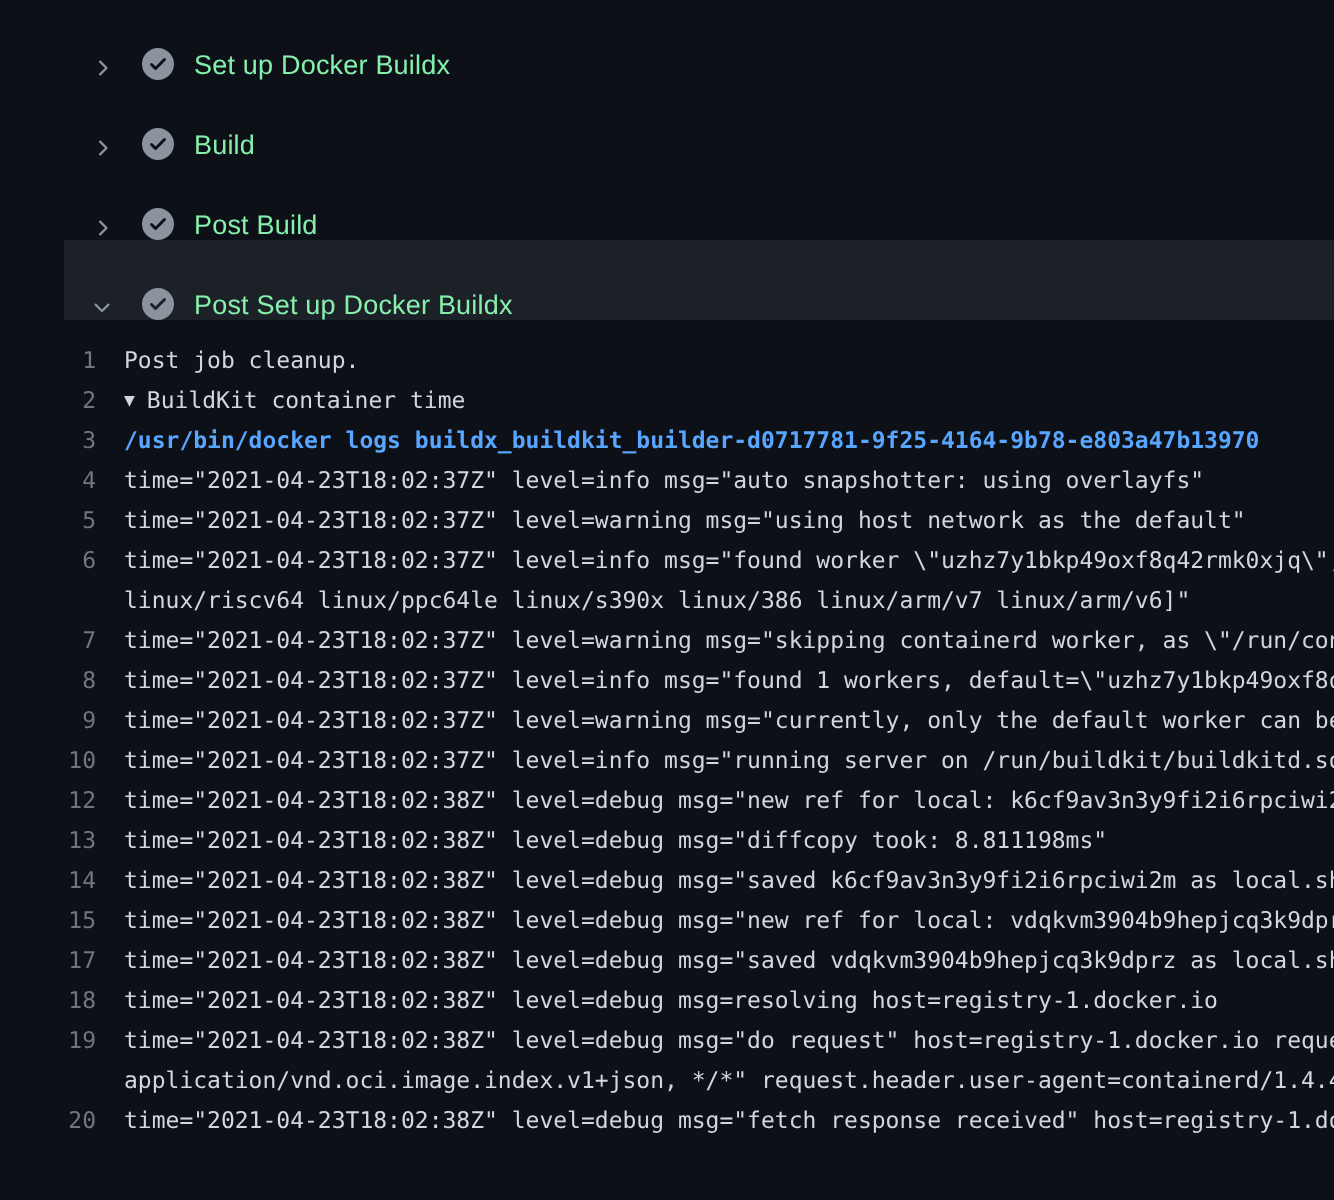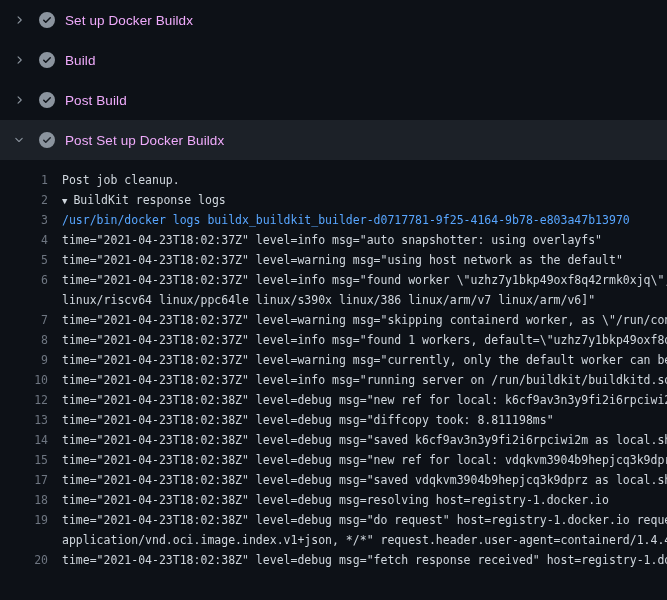--- a/index.html
+++ b/index.html
@@ -7,24 +7,25 @@
   body {
     width: 667px; height: 600px;
     background: #0d1117;
     overflow: hidden;
     font-family: "Liberation Sans", sans-serif;
   }
   .steps-list { width: 100%; }
   .step-header {
     height: 40px;
     display: flex;
-    align-items: center;
+    align-items: flex-end;
     padding-left: 13px;
     cursor: pointer;
-    color: #f0abfc;
+    color: #86efac;
+    margin-left: 32px;
   }
   .step-header.expanded { background: #1c2128; }
   .step-chevron {
     width: 12px; height: 12px;
     display: flex; align-items: center; justify-content: center;
     margin-right: 14px;
     flex: none;
   }
   .step-status {
     width: 16px; height: 16px;
@@ -53,21 +54,21 @@
     text-align: right;
     color: #6e7681;
     cursor: pointer;
   }
   .log-text {
     padding-left: 14px;
     color: #d0d7de;
     overflow: hidden;
     text-align: center;
   }
-  .log-text.command { color: #58a6ff; font-weight: 400; }
+  .log-text.command { color: #58a6ff; font-weight: 700; }
   .group-arrow {
     display: inline-block;
     font-size: 9px;
     margin-right: 6px;
     color: #d0d7de;
     vertical-align: middle;
   }
 </style>
 </head>
 <body>
@@ -113,21 +114,21 @@
         </svg>
       </span>
       <span class="step-status"><svg width="16" height="16" viewBox="0 0 16 16" aria-hidden="true">
           <path fill="#8b949e" fill-rule="evenodd" d="M8 16A8 8 0 1 1 8 0a8 8 0 0 1 0 16Zm3.78-9.72a.751.751 0 0 0-.018-1.042.751.751 0 0 0-1.042-.018L6.75 9.19 5.28 7.72a.751.751 0 0 0-1.042.018.751.751 0 0 0-.018 1.042l2 2a.75.75 0 0 0 1.06 0l5.5-5.5Z"></path>
         </svg></span>
       <span class="step-label">Post Set up Docker Buildx</span>
     </div>
   </div>
 <div class="log-area">
     <div class="log-row"><span class="log-num">1</span><span class="log-text">Post job cleanup.</span></div>
-    <div class="log-row"><span class="log-num">2</span><span class="log-text"><span class="group-arrow">▼</span><span>BuildKit response logs</span></span></div>
+    <div class="log-row"><span class="log-num">2</span><span class="log-text"><span class="group-arrow">▼</span><span>BuildKit container time</span></span></div>
     <div class="log-row"><span class="log-num">3</span><span class="log-text command">/usr/bin/docker logs buildx_buildkit_builder-d0717781-9f25-4164-9b78-e803a47b13970</span></div>
     <div class="log-row"><span class="log-num">4</span><span class="log-text">time="2021-04-23T18:02:37Z" level=info msg="auto snapshotter: using overlayfs"</span></div>
     <div class="log-row"><span class="log-num">5</span><span class="log-text">time="2021-04-23T18:02:37Z" level=warning msg="using host network as the default"</span></div>
     <div class="log-row"><span class="log-num">6</span><span class="log-text">time="2021-04-23T18:02:37Z" level=info msg="found worker \"uzhz7y1bkp49oxf8q42rmk0xjq\", has suppo</span></div>
     <div class="log-row"><span class="log-num"></span><span class="log-text">linux/riscv64 linux/ppc64le linux/s390x linux/386 linux/arm/v7 linux/arm/v6]"</span></div>
     <div class="log-row"><span class="log-num">7</span><span class="log-text">time="2021-04-23T18:02:37Z" level=warning msg="skipping containerd worker, as \"/run/containerd/co</span></div>
     <div class="log-row"><span class="log-num">8</span><span class="log-text">time="2021-04-23T18:02:37Z" level=info msg="found 1 workers, default=\"uzhz7y1bkp49oxf8q42rmk0xjq</span></div>
     <div class="log-row"><span class="log-num">9</span><span class="log-text">time="2021-04-23T18:02:37Z" level=warning msg="currently, only the default worker can be used"</span></div>
     <div class="log-row"><span class="log-num">10</span><span class="log-text">time="2021-04-23T18:02:37Z" level=info msg="running server on /run/buildkit/buildkitd.sock"</span></div>
     <div class="log-row"><span class="log-num">12</span><span class="log-text">time="2021-04-23T18:02:38Z" level=debug msg="new ref for local: k6cf9av3n3y9fi2i6rpciwi2m"</span></div>

